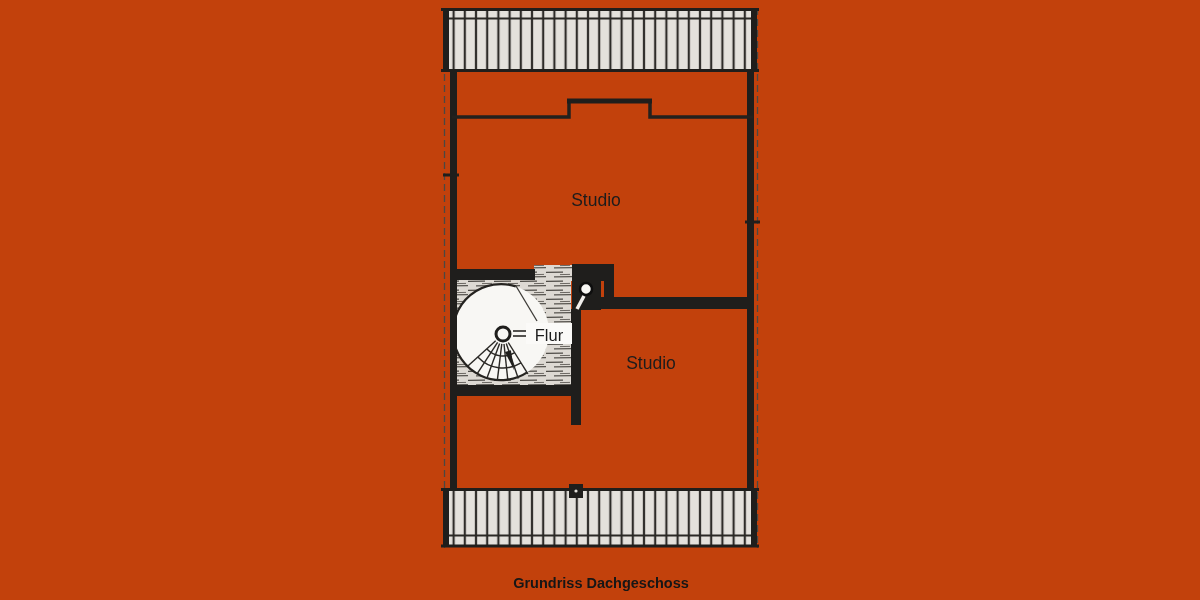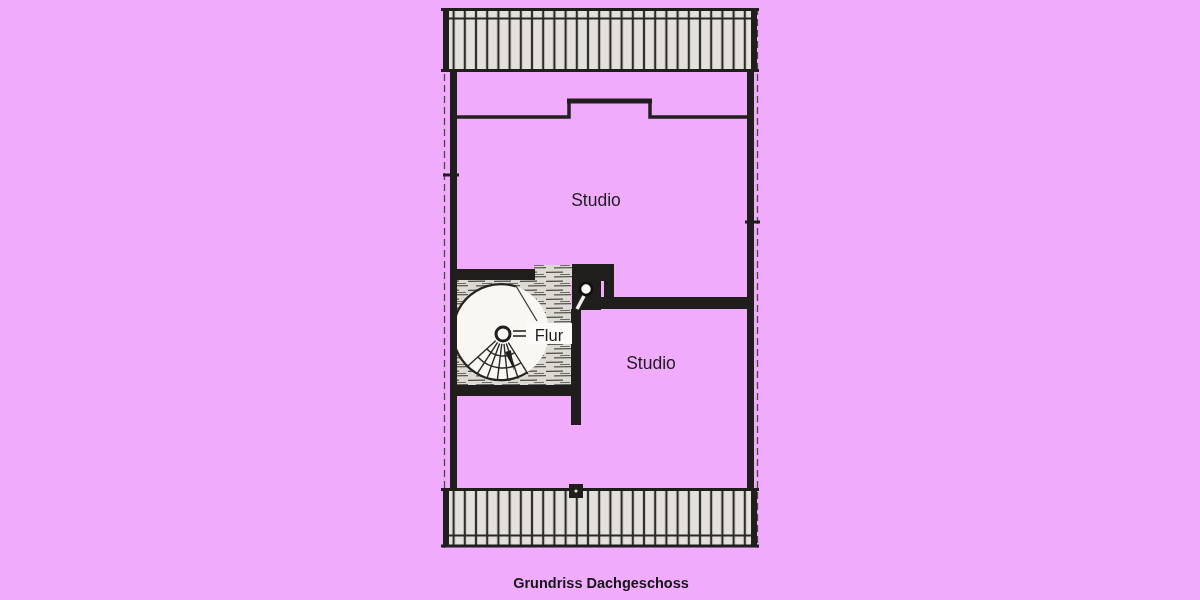--- a/index.html
+++ b/index.html
@@ -8,21 +8,21 @@
     width: 1200px;
     height: 600px;
     background: #ffffff;
     font-family: "Liberation Sans", "DejaVu Sans", sans-serif;
     overflow: hidden;
   }
   .page {
     position: relative;
     width: 1200px;
     height: 600px;
-    background: #f0abfc;
+    background: #c2410c;
   }
   svg.plan {
     position: absolute;
     left: 0;
     top: 0;
     width: 1200px;
     height: 600px;
     display: block;
   }
   .room-label {

